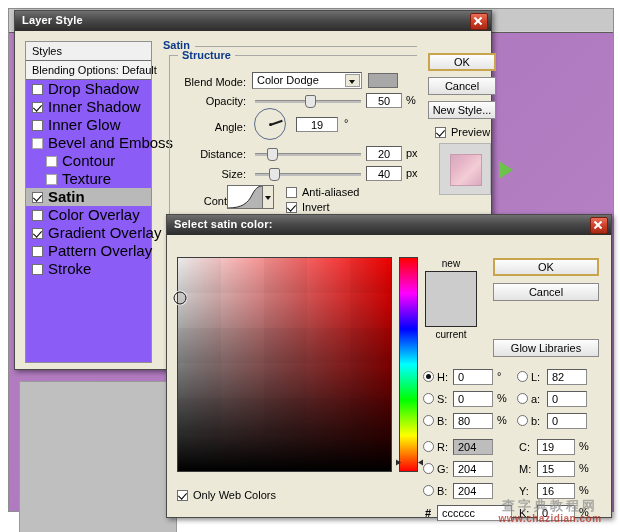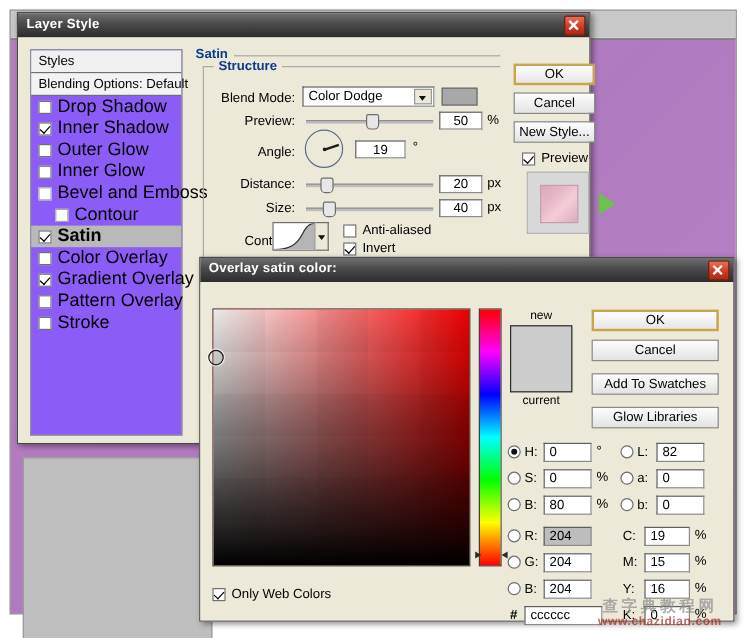--- a/index.html
+++ b/index.html
@@ -465,33 +465,33 @@
         <div class="eff-row">
           <span class="cbx"></span>
           <span>Drop Shadow</span>
         </div>
         <div class="eff-row">
           <span class="cbx checked"></span>
           <span>Inner Shadow</span>
         </div>
         <div class="eff-row">
           <span class="cbx"></span>
-          <span>Outer Glow</span>
-        </div>
-        <div class="eff-row">
-          <span class="cbx"></span>
           <span>Inner Glow</span>
         </div>
         <div class="eff-row">
           <span class="cbx disabled"></span>
           <span>Bevel and Emboss</span>
         </div>
         <div class="eff-row sub">
           <span class="cbx disabled"></span>
           <span>Contour</span>
+        </div>
+        <div class="eff-row sub">
+          <span class="cbx disabled"></span>
+          <span>Texture</span>
         </div>
         <div class="eff-row selected">
           <span class="cbx checked"></span>
           <span>Satin</span>
         </div>
         <div class="eff-row">
           <span class="cbx"></span>
           <span>Color Overlay</span>
         </div>
         <div class="eff-row">
@@ -515,21 +515,21 @@
         <div class="group">
           <div class="group-title">Structure</div>
 
           <div class="lbl" style="left:-4px; top:20px; width:80px;">Blend Mode:</div>
           <div class="combo" style="left:82px; top:16px; width:110px;">
             <span>Color Dodge</span>
             <span class="arrowbox"></span>
           </div>
           <div class="swatch-sm" style="left: 198px; top: 17px; background: rgb(168, 168, 168);"></div>
 
-          <div class="lbl" style="left:-4px; top:39px; width:80px;">Preview:</div>
+          <div class="lbl" style="left:-4px; top:39px; width:80px;">Opacity:</div>
           <div class="slider" style="left:85px; top:39px; width:106px;">
             <div class="track"></div>
             <div class="thumb" style="left:52%;"></div>
           </div>
           <div class="txtfield" style="left:196px; top:37px; width:36px;">50</div>
           <div class="unit" style="left:236px; top:38px;">%</div>
 
           <div class="lbl" style="left:-4px; top:65px; width:80px;">Angle:</div>
           <div class="dial" style="left:84px; top:52px;">
             <div class="needle" style="transform: rotate(-19deg);"></div>
@@ -585,21 +585,21 @@
         <div class="preview-thumb" style="left:424px; top:112px;">
           <div class="inner"></div>
         </div>
       </div>
 
     </div>
   </div>
 
   <div class="win" id="colorPicker">
     <div class="titlebar">
-      <span class="tb-text">Overlay satin color:</span>
+      <span class="tb-text">Select satin color:</span>
       <div class="tb-close"></div>
     </div>
 
     <div class="win-body">
 
       <div class="cf-wrap">
         <div class="cf-base"></div>
         <div class="cf-white"></div>
         <div class="cf-black"></div>
         <div class="cf-bands"></div>
@@ -610,21 +610,20 @@
         <div class="hue-strip"></div>
         <div class="hue-marker" style="top:205px;"></div>
       </div>
 
       <div class="nc-label" style="left:258px; top:23px;">new</div>
       <div class="nc-swatch" style="left: 258px; top: 36px; background: rgb(204, 204, 204);"></div>
       <div class="nc-label" style="left:258px; top:94px;">current</div>
 
       <div class="btn default" style="left:326px; top:23px; width:106px;">OK</div>
       <div class="btn" style="left:326px; top:48px; width:106px;">Cancel</div>
-      <div class="btn" style="left:326px; top:76px; width:106px;">Add To Swatches</div>
       <div class="btn" style="left:326px; top:104px; width:106px;">Glow Libraries</div>
 
       <div class="radio sel" style="left:256px; top:136px;"></div>
       <div class="fld-label" style="left:270px; top:136px;">H:</div>
       <div class="cp-field" style="left:286px; top:134px; width:40px;">0</div>
       <div class="unit" style="left:330px; top:135px;">°</div>
 
       <div class="radio" style="left:256px; top:158px;"></div>
       <div class="fld-label" style="left:270px; top:158px;">S:</div>
       <div class="cp-field" style="left:286px; top:156px; width:40px;">0</div>
@@ -669,21 +668,21 @@
 
       <div class="fld-label" style="left:352px; top:250px;">Y:</div>
       <div class="cp-field" style="left:370px; top:248px; width:38px;">16</div>
       <div class="unit" style="left:412px; top:249px;">%</div>
 
       <div class="fld-label" style="left:352px; top:272px;">K:</div>
       <div class="cp-field" style="left:370px; top:270px; width:38px;">0</div>
       <div class="unit" style="left:412px; top:271px;">%</div>
 
       <div class="fld-label" style="left:258px; top:272px; font-weight:bold;">#</div>
-      <div class="cp-field" style="left:270px; top:270px; width:65px;">cccccc</div>
+      <div class="cp-field" style="left:270px; top:270px; width:75px;">cccccc</div>
 
       <div class="chk-inline" style="left:10px; top:254px;align-items:flex-end;">
         <span class="cbx checked"></span>
         <span>Only Web Colors</span>
       </div>
     </div>
   </div>
 
   <div class="watermark">
     <div class="wm-cn">查字典教程网</div>

